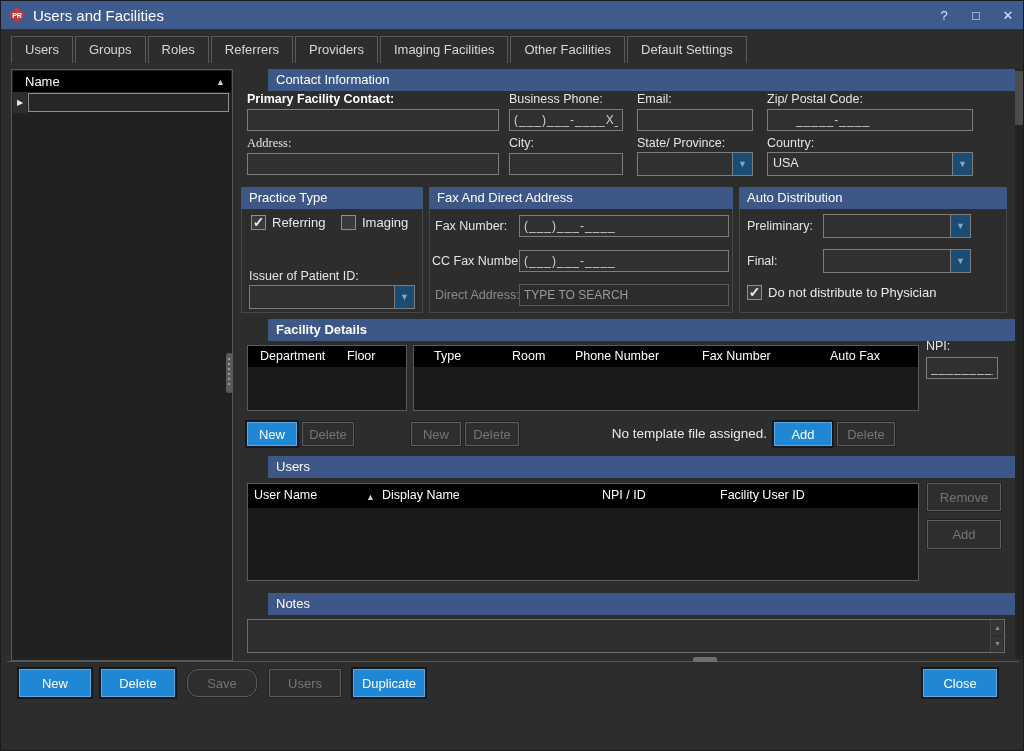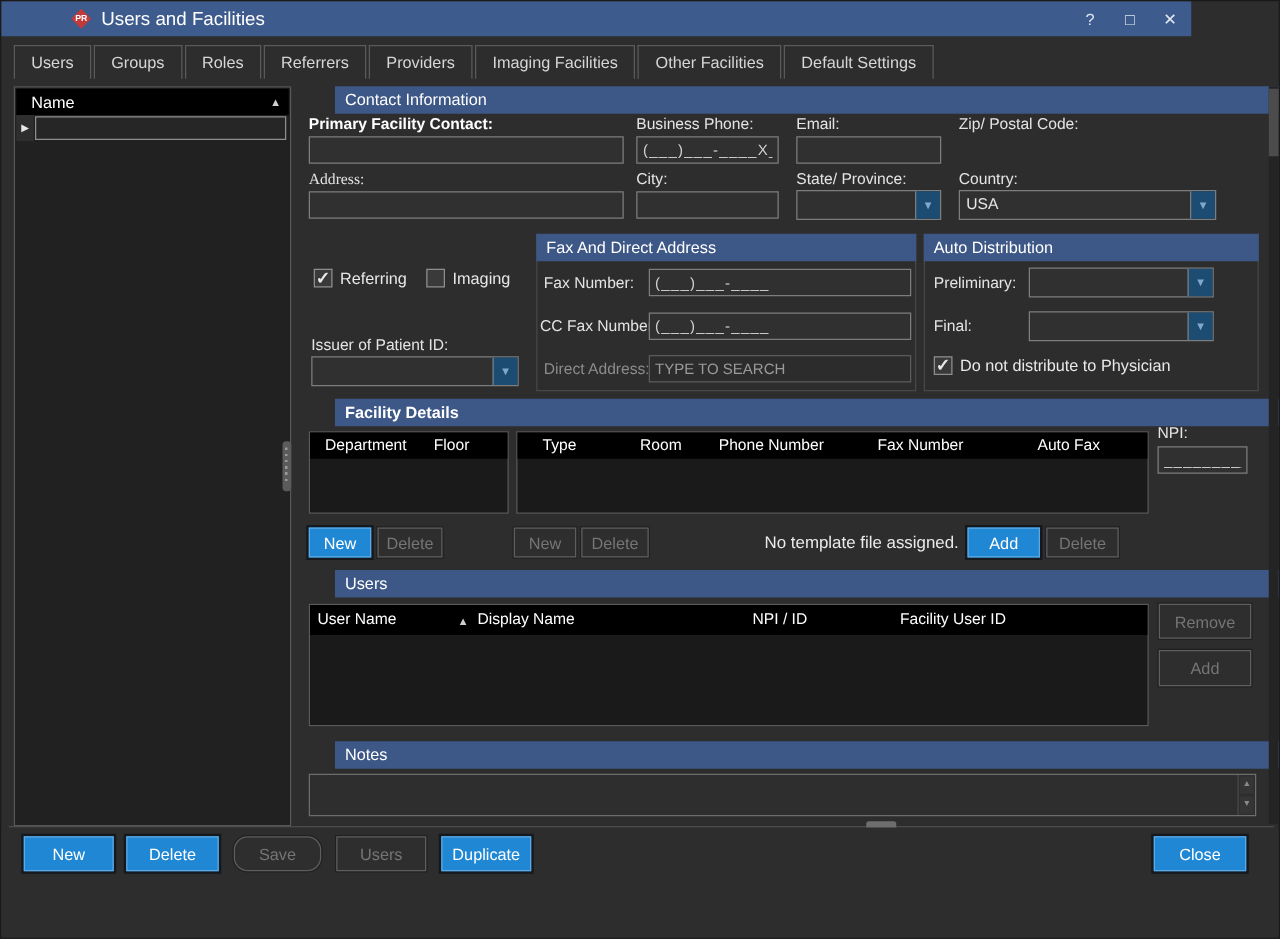--- a/index.html
+++ b/index.html
@@ -1,21 +1,21 @@
 <!DOCTYPE html>
 <html><head>
 <meta charset="utf-8">
 <style>
   * { margin:0; padding:0; box-sizing:border-box; }
   html,body { background:#1c1c1c; }
   body { font-family:"Liberation Sans", sans-serif; }
   #window { position:relative; width:1024px; height:751px; background:#2d2d2d; overflow:hidden; border:1px solid #1a1a1a; }
 
   
-  .titlebar { position:absolute; left:0; top:0; width:952px; height:28px; background:#3e5b8d; display:flex; align-items:center;padding-left:48px; }
+  .titlebar { position:absolute; left:0; top:0; width:1024px; height:28px; background:#3e5b8d; display:flex; align-items:center; }
   .app-icon { width:16px; height:16px; margin-left:8px; background:#c03a3a; clip-path:polygon(50% 0,100% 50%,50% 100%,0 50%); color:#fff; font-size:7px; font-weight:bold; display:flex; align-items:center; justify-content:center; }
   .title-text { color:#ffffff; font-size:15px; margin-left:8px; }
   .win-controls { position:absolute; right:8px; top:0; height:28px; display:flex; align-items:center; gap:14px; }
   .win-btn { color:#dfe6f2; font-size:13px; width:18px; text-align:center; cursor:default; }
 
   
   .tabbar { position:absolute; left:10px; top:33px; height:29px; display:flex; align-items:flex-end; }
   .tab { background:#2d2d2d; border:1px solid #5a5a5a; border-bottom:none; color:#d6d6d6; font-size:13px; padding:5px 13px 6px 13px; margin-right:2px; white-space:nowrap; }
   .tab.active { background:#262628; border-top:3px solid #2bb0f3; color:#ffffff; padding-top:4px; margin-top:-2px; }
 
@@ -119,37 +119,41 @@
   <div class="sec-header" style="left:240px; top:68px; width:766px;">Contact Information</div>
 
   <div class="lbl bold" style="left:246px; top:91px;">Primary Facility Contact:</div>
   <div class="lbl" style="left:508px; top:91px;">Business Phone:</div>
   <div class="lbl" style="left:636px; top:91px;">Email:</div>
   <div class="lbl" style="left:766px; top:91px;">Zip/ Postal Code:</div>
 
   <input class="inp" style="left: 246px; top: 108px; width: 252px;">
   <input class="inp mask" style="left: 508px; top: 108px; width: 114px;" value="(___)___-____X____">
   <input class="inp" style="left: 636px; top: 108px; width: 116px;">
+  <input class="inp mask" style="left: 766px; top: 108px; width: 206px; padding-left: 28px;" value="_____-____">
 
   <div class="lbl" style="left:246px; top:135px;font-family:Liberation Serif, serif;">Address:</div>
   <div class="lbl" style="left:508px; top:135px;">City:</div>
   <div class="lbl" style="left:636px; top:135px;">State/ Province:</div>
   <div class="lbl" style="left:766px; top:135px;">Country:</div>
 
   <input class="inp" style="left: 246px; top: 152px; width: 252px;">
   <input class="inp" style="left: 508px; top: 152px; width: 114px;">
   <div class="combo" style="left:636px; top:151px; width:116px;">
     <div class="val"></div>
     <div class="dd">▼</div>
   </div>
   <div class="combo" style="left:766px; top:151px; width:206px;">
     <div class="val">USA</div>
     <div class="dd">▼</div>
   </div>
 
+  <div class="gbox" style="left:240px; top:186px; width:182px; height:126px;">
+    <div class="ghead">Practice Type</div>
+  </div>
   <div class="chk" style="left:250px; top:214px;">
     <div class="box">✓</div>
     <div class="txt">Referring</div>
   </div>
   <div class="chk" style="left:340px; top:214px;">
     <div class="box empty"></div>
     <div class="txt">Imaging</div>
   </div>
   <div class="lbl" style="left:248px; top:268px;">Issuer of Patient ID:</div>
   <div class="combo" style="left:248px; top:284px; width:166px;">

